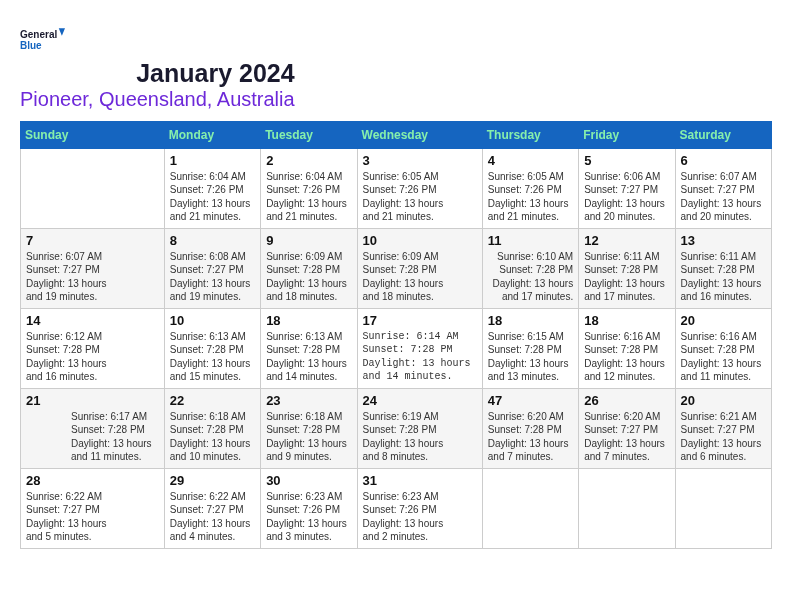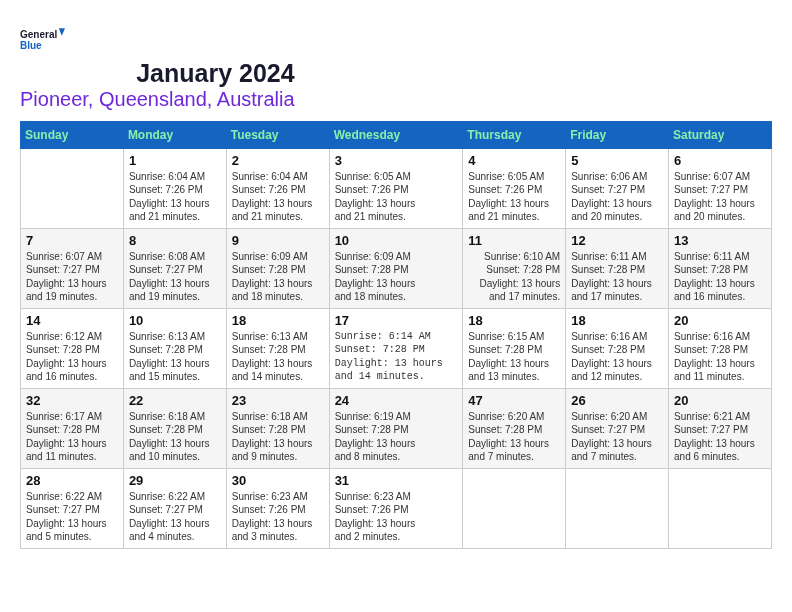--- a/index.html
+++ b/index.html
@@ -245,22 +245,22 @@
         <td>
           <div class="day-number">20</div>
           <div class="day-info" style="white-space: pre-line;">Sunrise: 6:16 AM
 Sunset: 7:28 PM
 Daylight: 13 hours
 and 11 minutes.</div>
         </td>
       </tr>
       <tr>
         <td>
-          <div class="day-number">32</div>
-          <div class="day-info" style="white-space: pre-line;">Sunrise: 6:17 AM
+          <div class="day-number">21</div>
+          <div class="day-info" style="white-space: pre-line; margin-left: 45px;">Sunrise: 6:17 AM
 Sunset: 7:28 PM
 Daylight: 13 hours
 and 11 minutes.</div>
         </td>
         <td>
           <div class="day-number">22</div>
           <div class="day-info" style="white-space: pre-line;">Sunrise: 6:18 AM
 Sunset: 7:28 PM
 Daylight: 13 hours
 and 10 minutes.</div>

